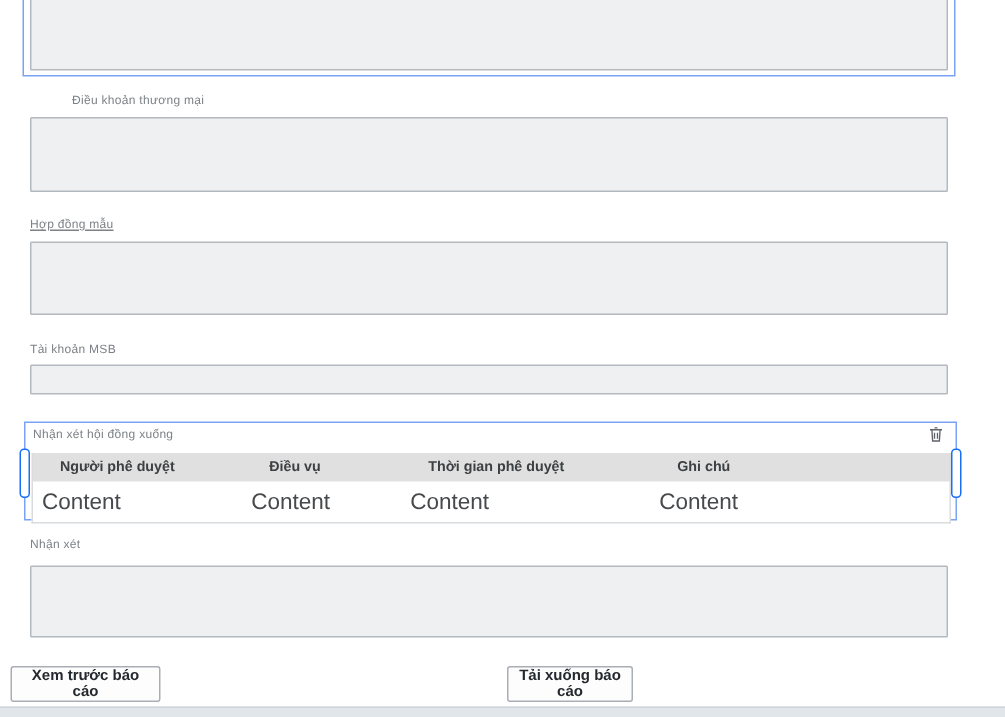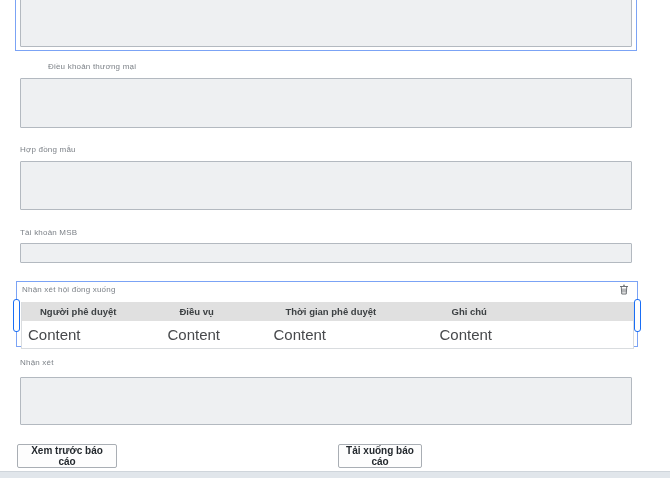--- a/index.html
+++ b/index.html
@@ -56,21 +56,21 @@
 
 <div class="canvas">
 
   <div class="sel-border" style="left:15px; top:-6px; width:622px; height:57px;">
   </div>
   <div class="field" style="left:20px; top:-6px; width:612px; height:53px;"></div>
 
   <div class="lbl" style="left:20px; top:62px;padding-left:28px;">Điều khoản thương mại</div>
   <div class="field" style="left:20px; top:78px; width:612px; height:50px;"></div>
 
-  <div class="lbl" style="left:20px; top:145px;">Hợp đồng mẫu</div>
+  <div class="lbl" style="left:20px; top:145px;text-decoration:underline;">Hợp đồng mẫu</div>
   <div class="field" style="left:20px; top:161px; width:612px; height:49px;"></div>
 
   <div class="lbl" style="left:20px; top:228px;">Tài khoản MSB</div>
   <div class="field" style="left:20px; top:243px; width:612px; height:20px;"></div>
 
   <div class="sel-border" style="left:16px; top:281px; width:622px; height:66px;"></div>
   <div class="lbl" style="left:22px; top:285px;">Nhận xét hội đồng xuống</div>
 
   <button class="trash-btn" style="left:618px; top:283px;">
     <span>
@@ -104,18 +104,18 @@
       </tr>
     </tbody>
   </table>
 
   <div class="handle" style="left:13px; top:299px;"></div>
   <div class="handle" style="left:634px; top:299px;"></div>
 
   <div class="lbl" style="left:20px; top:358px;">Nhận xét</div>
   <div class="field" style="left:20px; top:377px; width:612px; height:48px;"></div>
 
-  <button class="btn" style="left:17px; top:444px; width:100px; height:24px;">Xem trước báo cáo</button>
+  <button class="btn" style="left:7px; top:444px; width:100px; height:24px;">Xem trước báo cáo</button>
   <button class="btn" style="left:338px; top:444px; width:84px; height:24px;">Tải xuống báo cáo</button>
 
   <div class="bottom-bar"></div>
 
 </div>
 
 </body></html>

